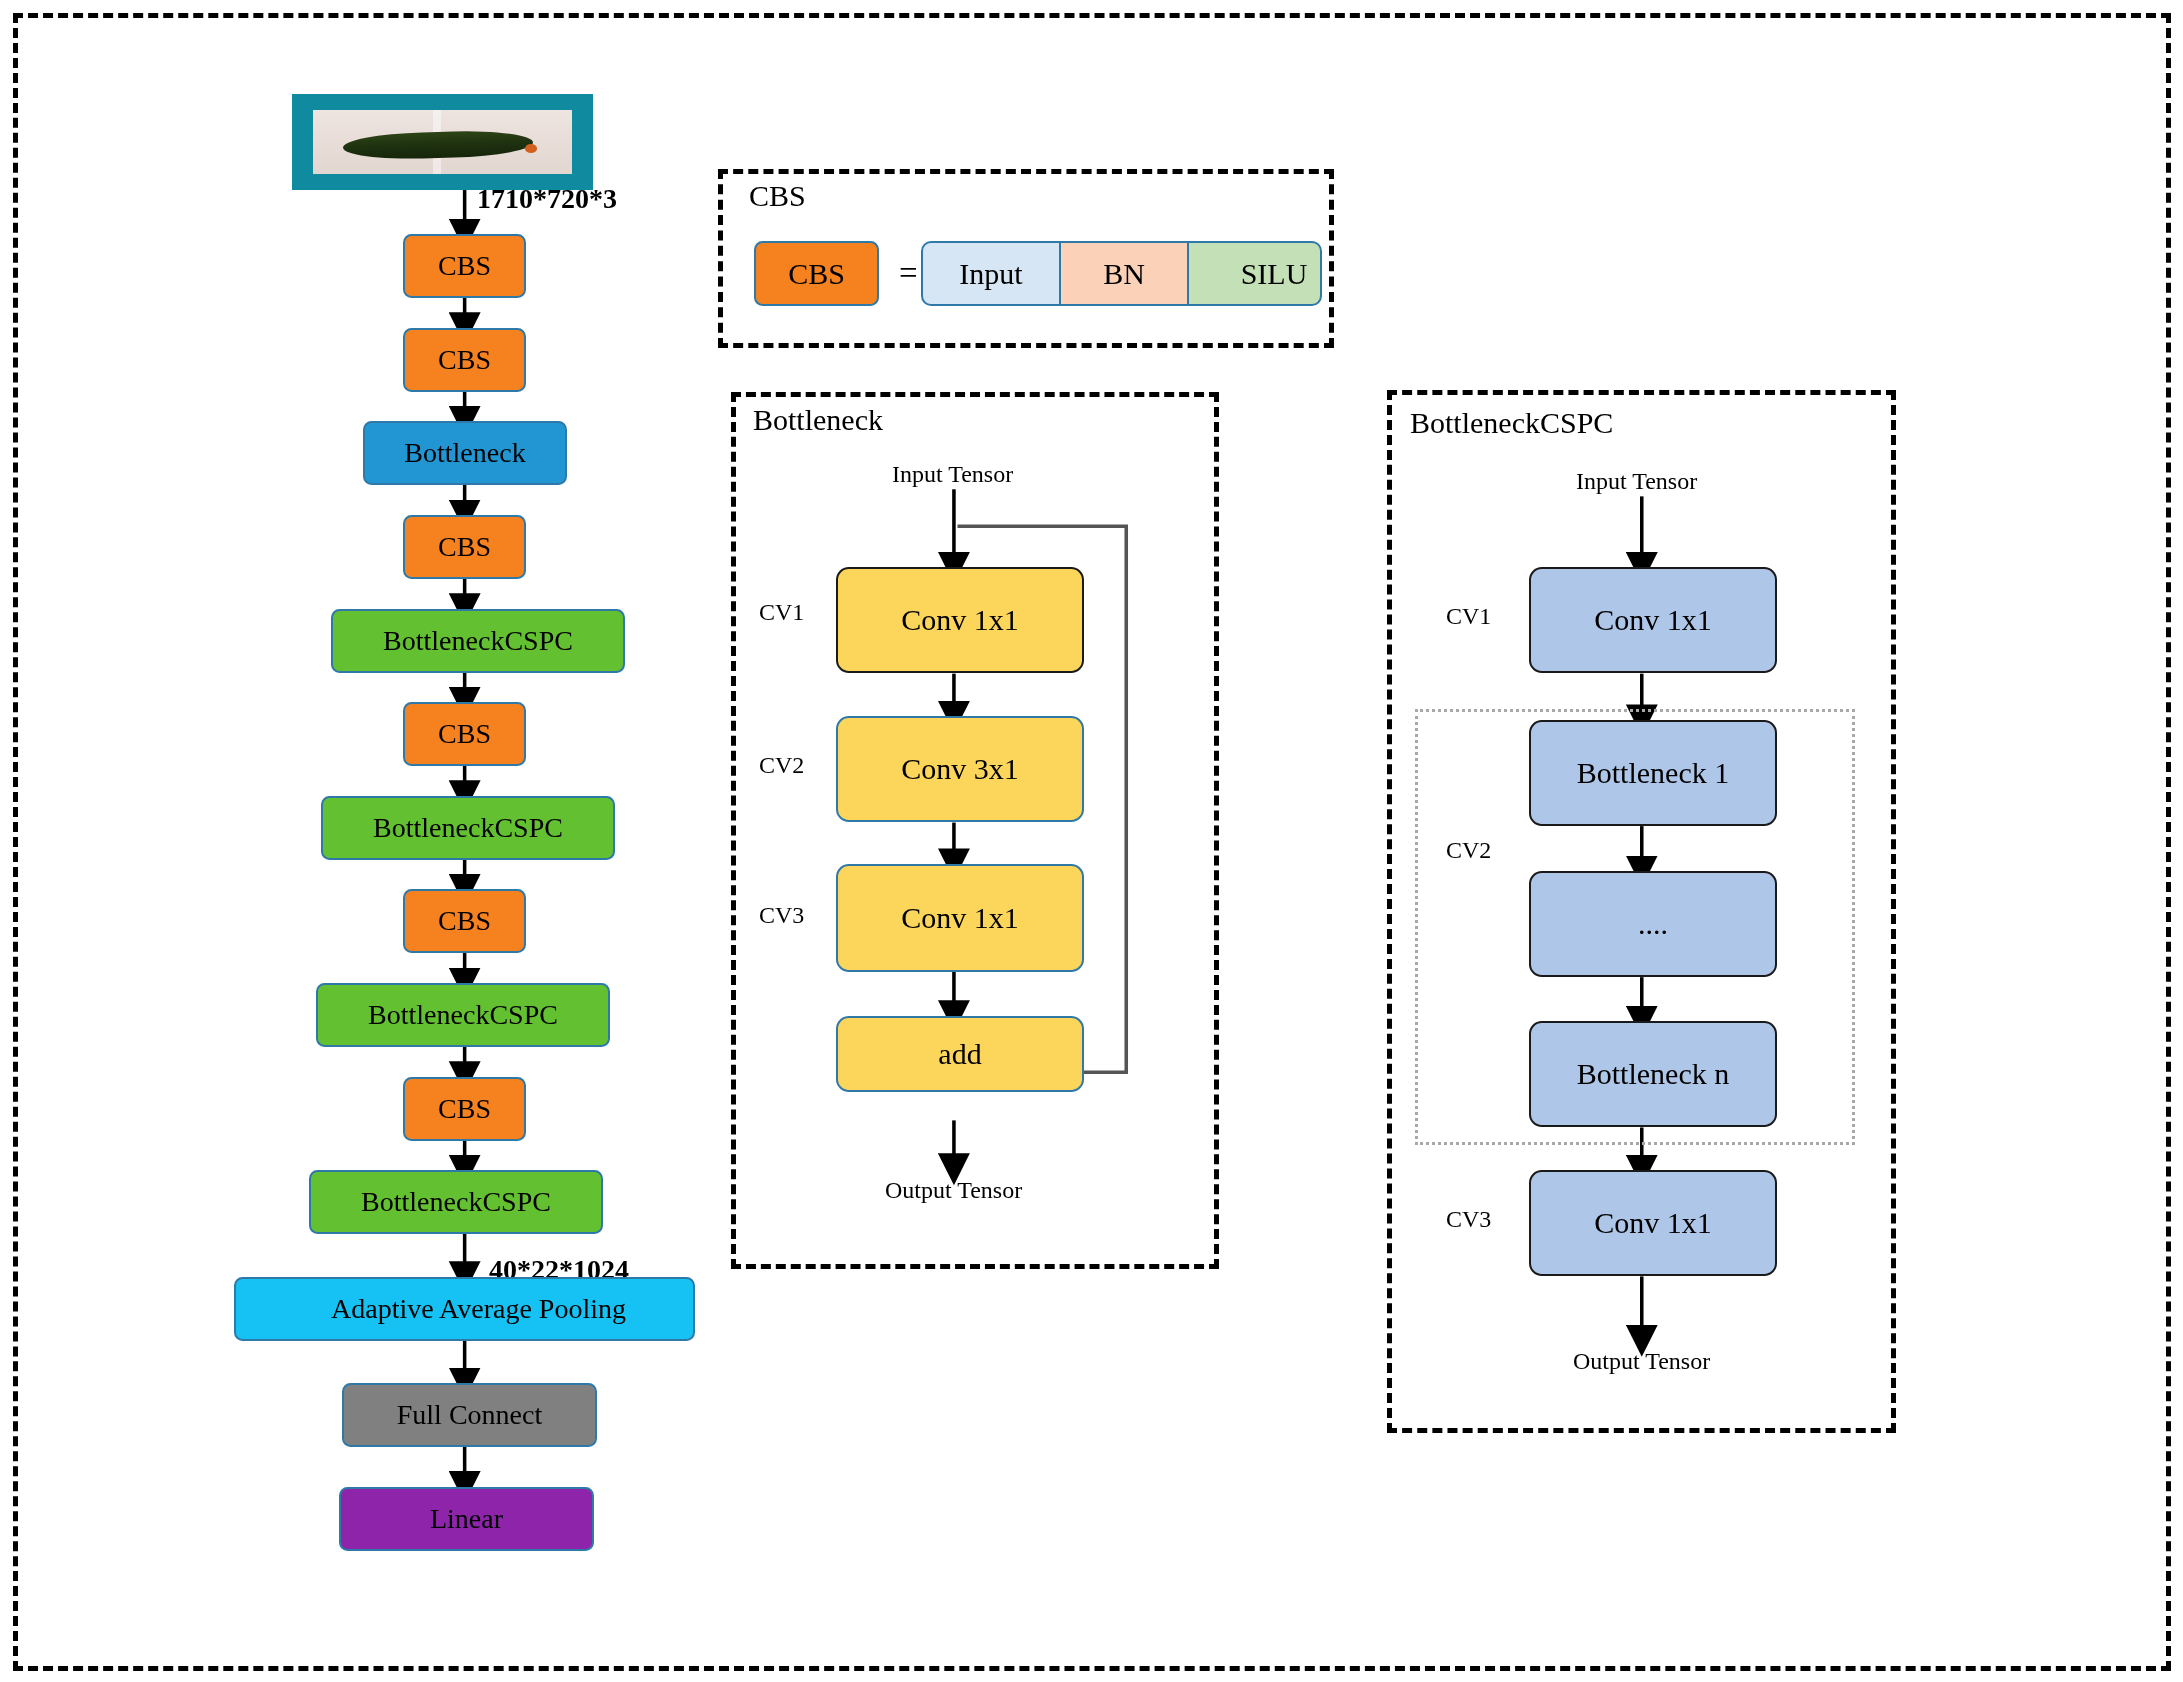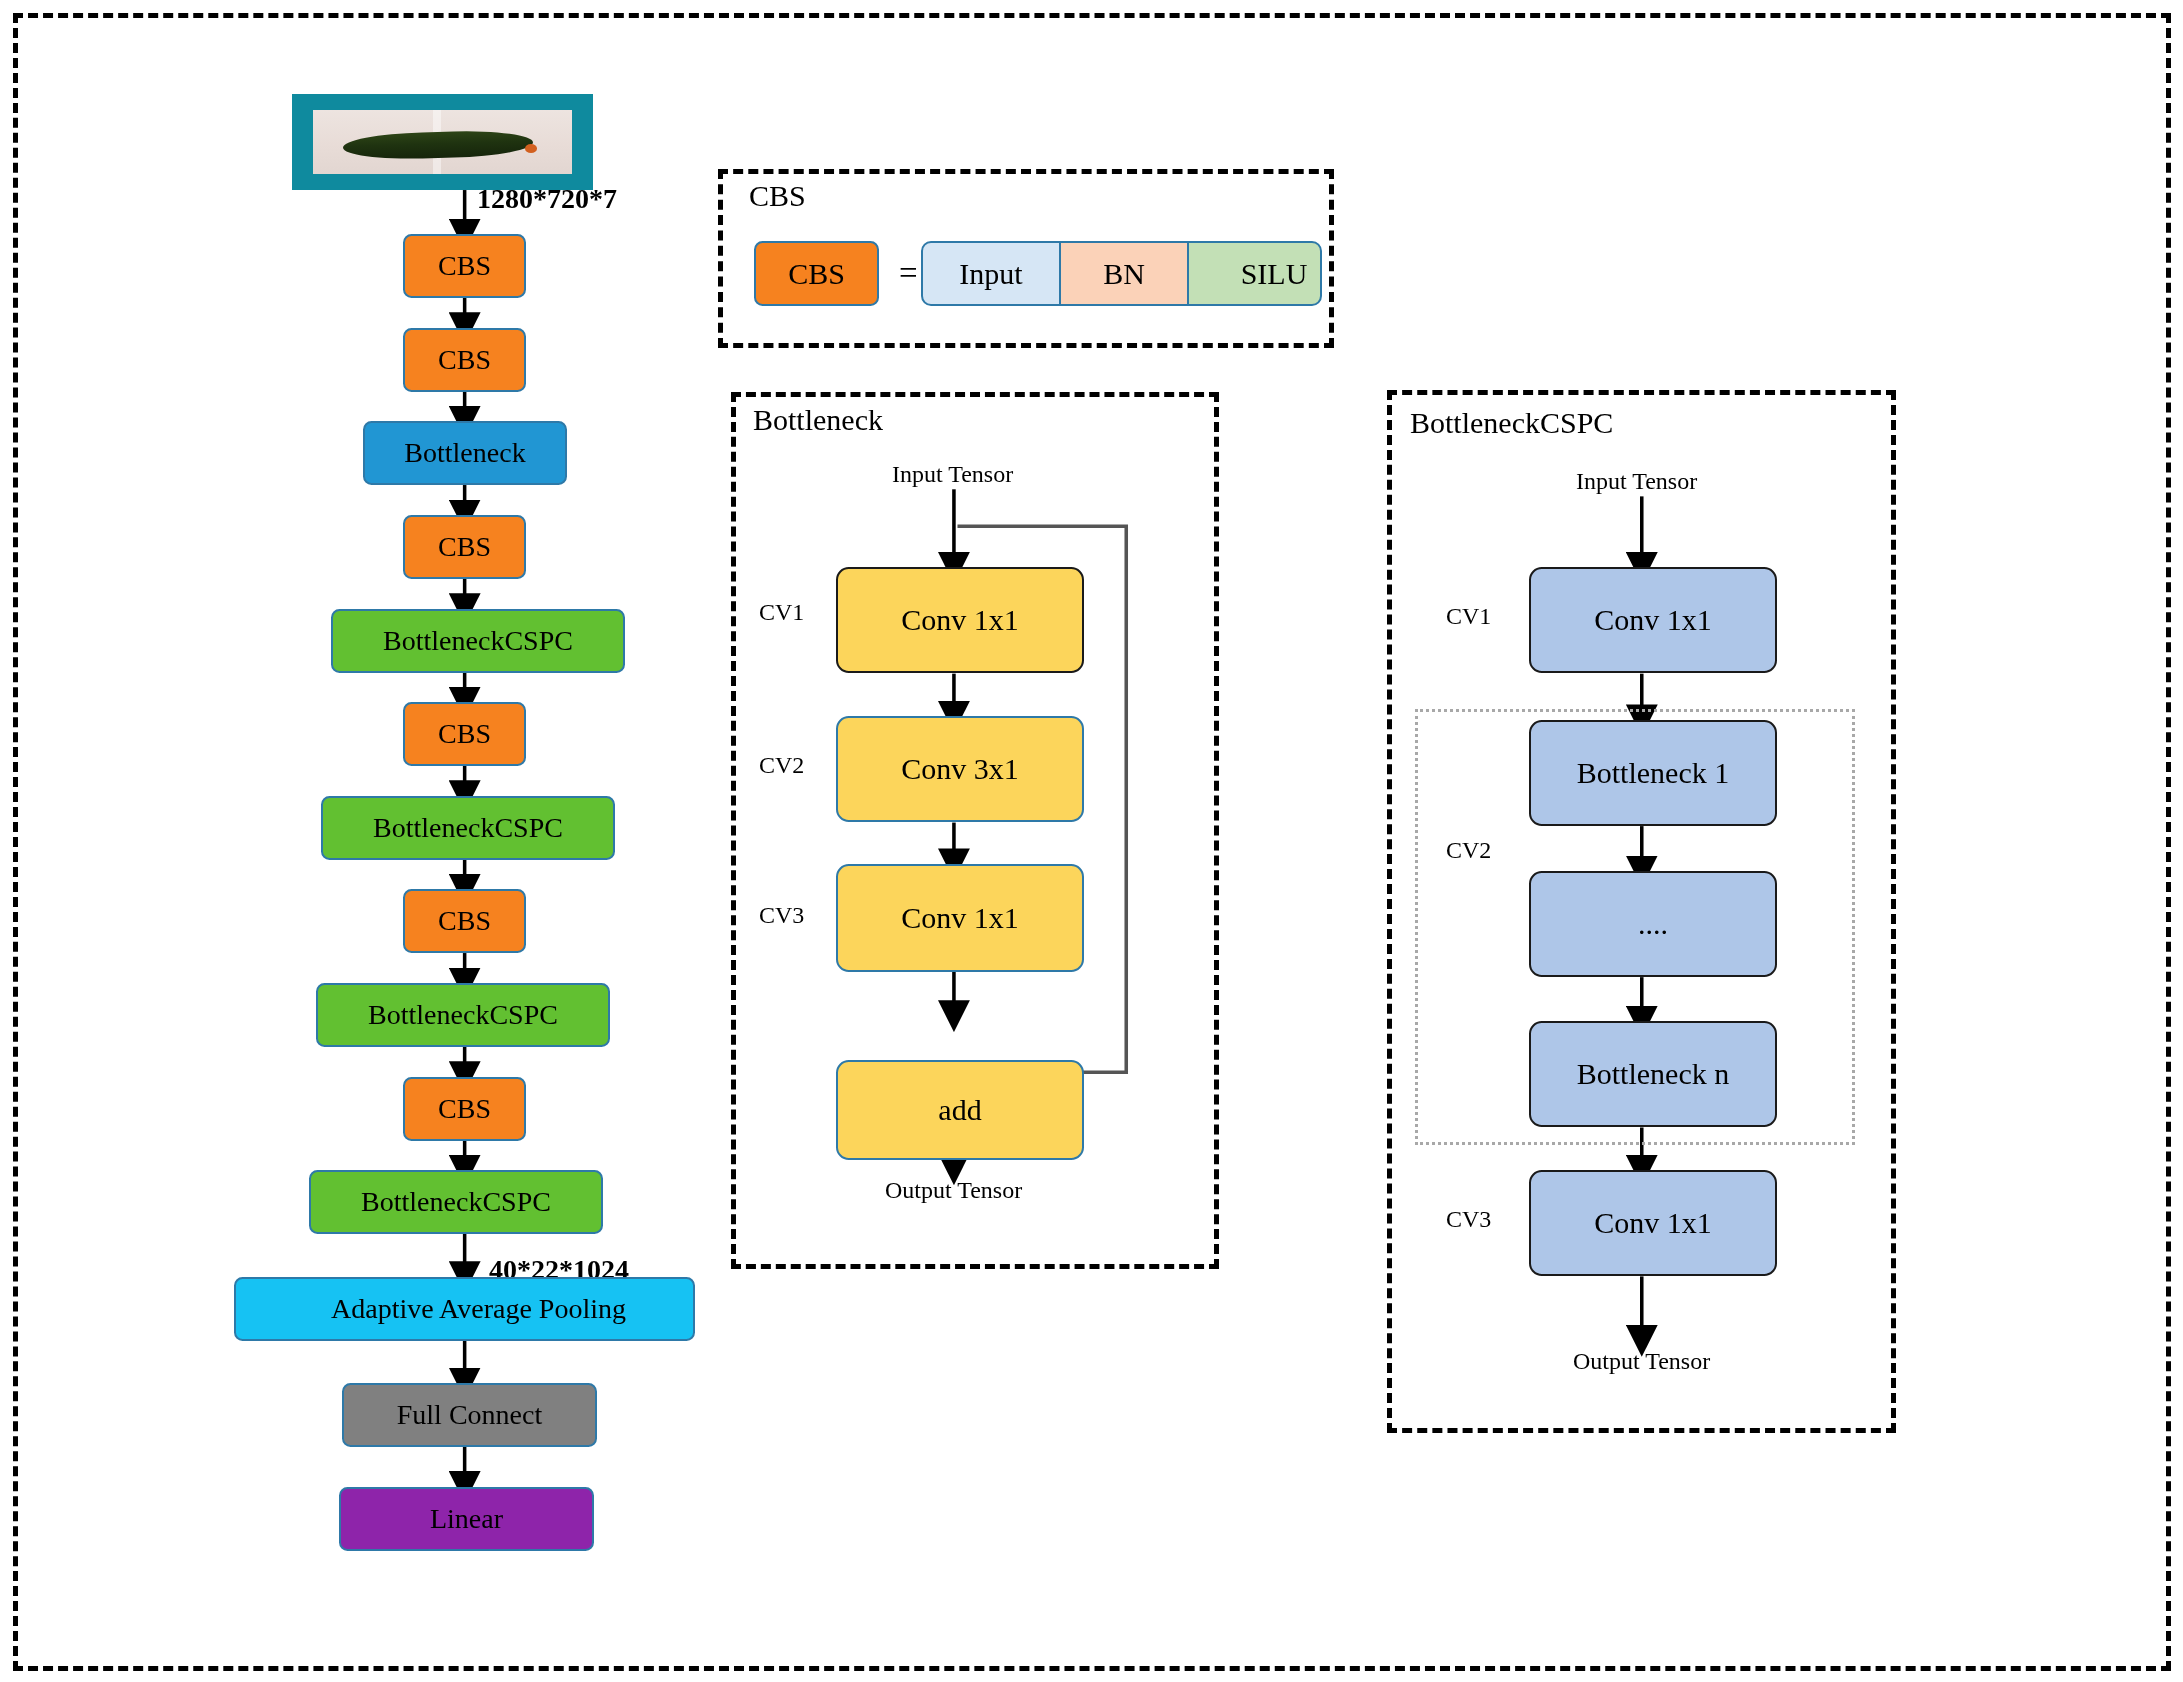--- a/index.html
+++ b/index.html
@@ -116,21 +116,21 @@
     <path d="M1350,742 L1588,742 L1588,1512 L1360,1512" stroke="#555" stroke-width="5" fill="none"></path>
   </svg>
 
   <div class="photo" style="left:292px;top:94px;width:301px;height:96px;">
     <div class="mat"></div>
     <div class="seam"></div>
     <div class="cuke"></div>
     <div class="cuke-tip"></div>
   </div>
 
-  <div class="lbl bold-dim" style="left:477px;top:183px;">1280*720*7</div>
+  <div class="lbl bold-dim" style="left:477px;top:183px;">1710*720*3</div>
 
   <div class="node pipe cbs" style="left:403px;top:234px;width:123px;height:64px;">CBS</div>
 
   <div class="node pipe cbs" style="left:403px;top:328px;width:123px;height:64px;">CBS</div>
 
   <div class="node pipe bneck" style="left:363px;top:421px;width:204px;height:64px;">Bottleneck</div>
 
   <div class="node pipe cbs" style="left:403px;top:515px;width:123px;height:64px;">CBS</div>
 
   <div class="node pipe cspc" style="left:331px;top:609px;width:294px;height:64px;">BottleneckCSPC</div>
@@ -171,21 +171,21 @@
 
   <div class="lbl" style="left:759px;top:599px;">CV1</div>
   <div class="blk yellow-dark" style="left:836px;top:567px;width:248px;height:106px;">Conv 1x1</div>
 
   <div class="lbl" style="left:759px;top:752px;">CV2</div>
   <div class="blk yellow" style="left:836px;top:716px;width:248px;height:106px;">Conv 3x1</div>
 
   <div class="lbl" style="left:759px;top:902px;">CV3</div>
   <div class="blk yellow" style="left:836px;top:864px;width:248px;height:108px;">Conv 1x1</div>
 
-  <div class="blk yellow" style="left:836px;top:1016px;width:248px;height:100px;margin-top:44px;">add</div>
+  <div class="blk yellow" style="left:836px;top:1016px;width:248px;height:76px;">add</div>
 
   <div class="lbl" style="left:885px;top:1177px;">Output Tensor</div>
 
   <div class="panel" style="left:1387px;top:390px;width:509px;height:1043px;"></div>
   <div class="panel-title" style="left:1410px;top:406px;">BottleneckCSPC</div>
 
   <div class="lbl" style="left:1576px;top:468px;">Input Tensor</div>
 
   <div class="lbl" style="left:1446px;top:603px;">CV1</div>
   <div class="blk blue" style="left:1529px;top:567px;width:248px;height:106px;">Conv 1x1</div>

